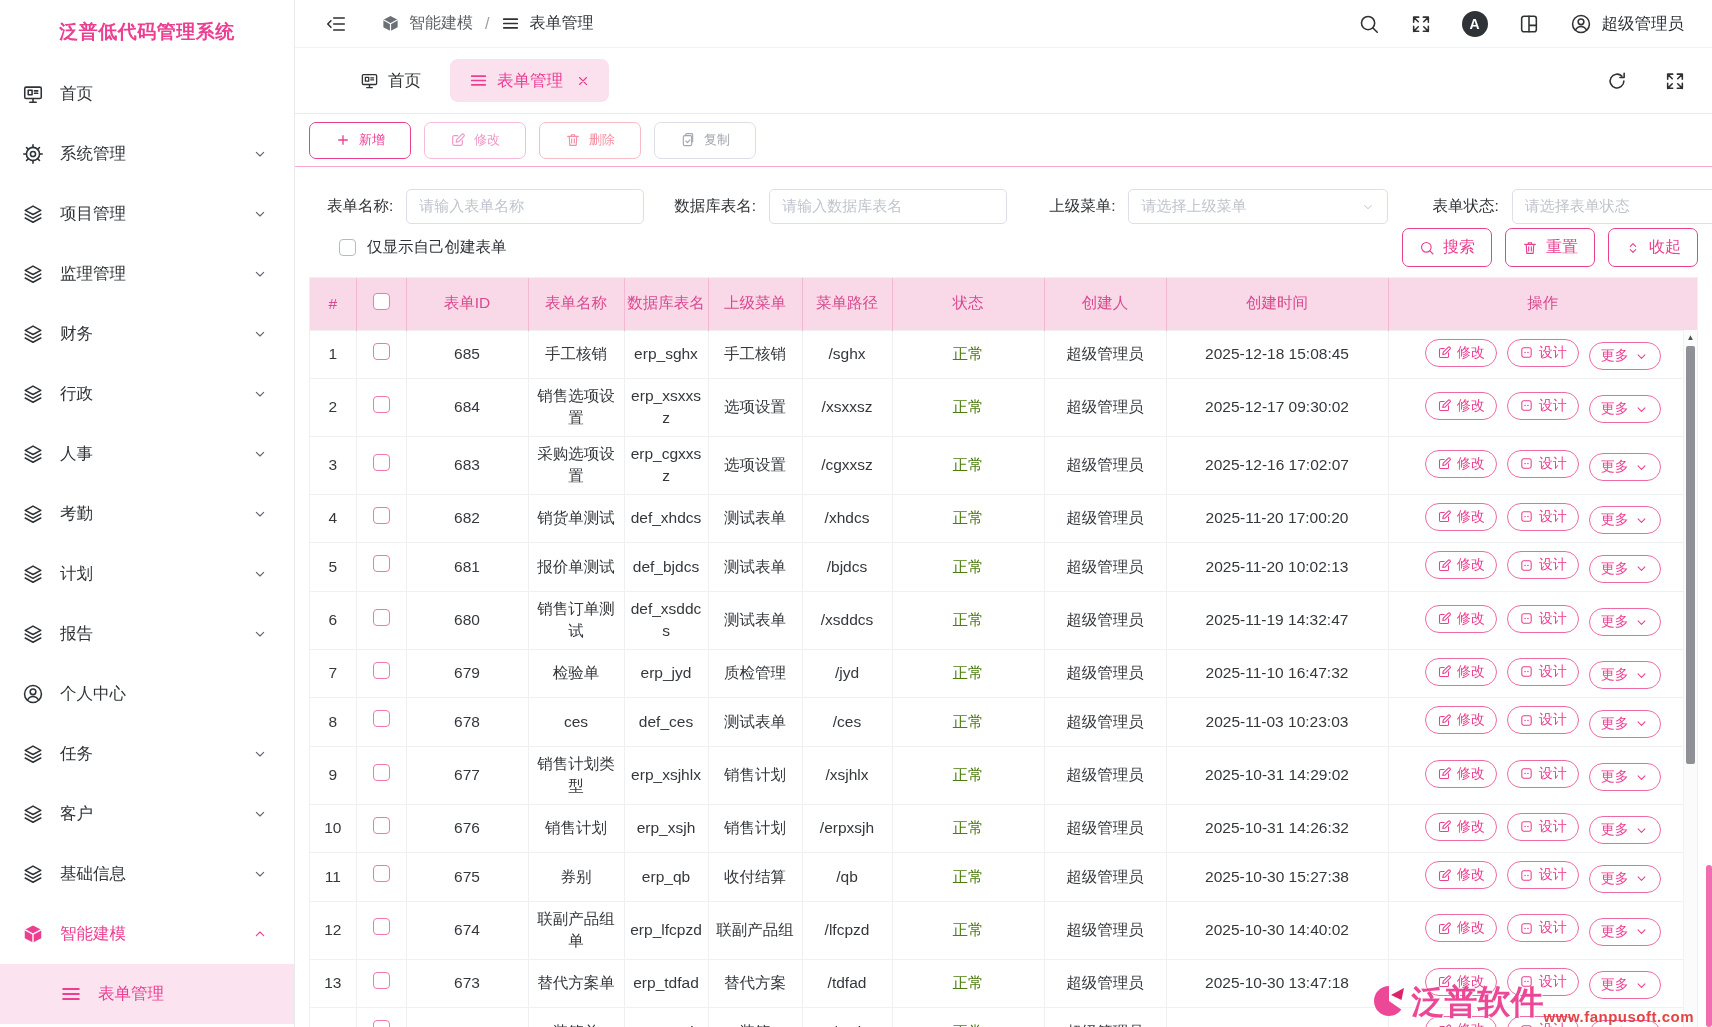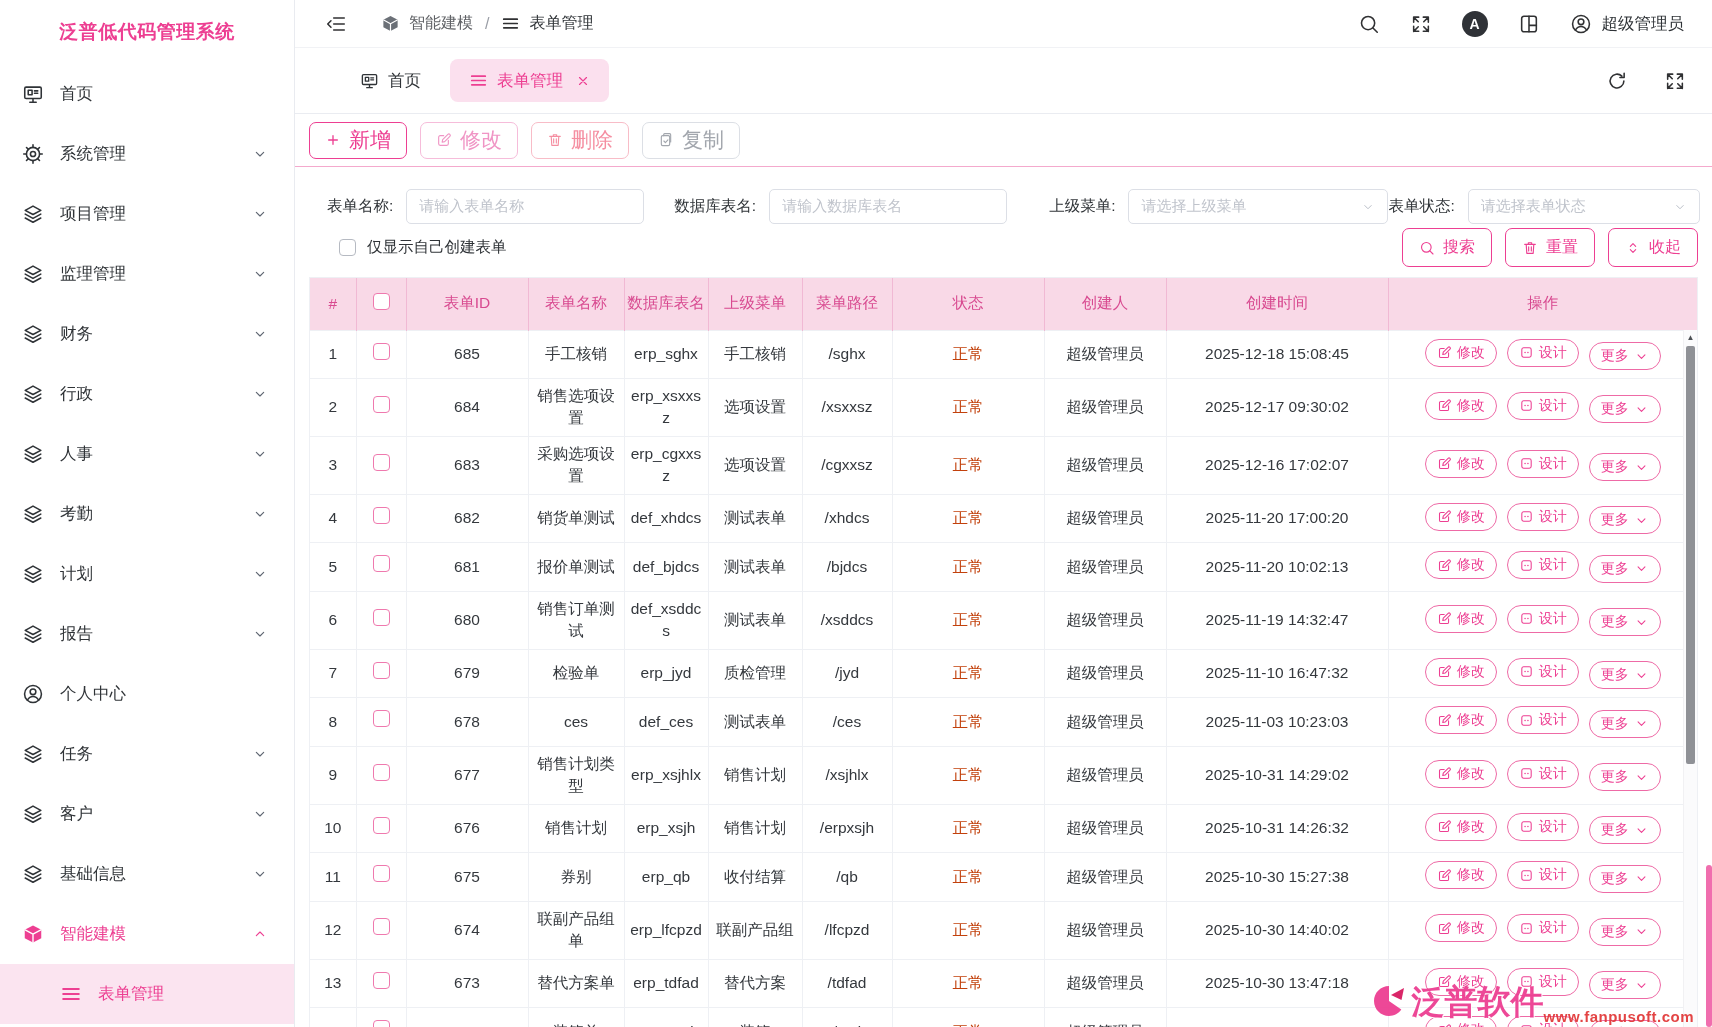--- a/index.html
+++ b/index.html
@@ -37,50 +37,50 @@
   .userbox{display:flex;align-items:center;gap:10px;font-size:16.5px;color:#2f3337}
   
   .tabbar{height:66px;display:flex;align-items:center;padding:0 26px 0 46px;border-bottom:1px solid #eaecf1;background:#fff}
   .tab{display:flex;align-items:center;gap:9px;height:43px;padding:0 19px;border-radius:8px;font-size:16.5px;color:#2f3337;cursor:pointer;margin-right:10px}
   .tab.active{background:#fbe0ee;color:#ed3f92}
   .tab .tclose{display:inline-flex;width:14px;height:14px;margin-left:4px}
   .tabbar-right{margin-left:auto;display:flex;align-items:center;gap:36px;color:#3a3f45}
   
   .content{flex:1;position:relative;padding:0 14px;overflow:hidden;background:#fff}
   .toolbar{display:flex;align-items:center;gap:13px;height:52px}
-  .btn{display:inline-flex;align-items:center;gap:8px;border-radius:7px;border:1px solid;padding:0 15px;height:37px;font-size:21px;background:#fff;cursor:pointer;font-family:inherit}
+  .btn{display:inline-flex;align-items:center;gap:8px;border-radius:7px;border:1px solid;padding:0 25px;height:37px;font-size:13px;background:#fff;cursor:pointer;font-family:inherit}
   .btn-primary{color:#ed3f92;border-color:#ed3f92}
   .btn-pink-dis{color:#f095c5;border-color:#f6bcda}
   .btn-red-dis{color:#f58ea1;border-color:#f8bcc7}
   .btn-gray-dis{color:#a2a6ad;border-color:#dcdfe5}
   .pink-divider{height:1px;background:#f4a9cd;margin:0 -14px}
   .filters{display:flex;align-items:flex-end;height:57px;padding-left:18px}
   .fgroup{display:flex;align-items:center}
   .flabel{font-size:15.5px;color:#2f3337;margin-right:13px;white-space:nowrap}
   .fcontrol{height:35px;border:1px solid #dcdfe6;border-radius:5px;display:flex;align-items:center;justify-content:space-between;padding:0 12px;color:#c0c4cc;font-size:15px;background:#fff;cursor:text}
   .fcontrol .ph{white-space:nowrap;overflow:hidden}
   .fcontrol.select{cursor:pointer}
   .fcontrol .fchev{display:inline-flex;width:14px;height:14px;color:#b9bec7;margin-left:8px}
   .fchev svg{width:100%;height:100%;stroke:currentColor;fill:none;stroke-width:1.7;stroke-linecap:round;stroke-linejoin:round}
-  .g1{margin-right:30px}.g2{margin-right:42px}.g3{}
+  .g1{margin-right:30px}.g2{margin-right:42px}.g3{margin-right:44px}
   .w238{width:238px}.w216{width:260px}.w232{width:232px}
   .filter-row2{display:flex;align-items:center;height:47px;padding:0 0 0 30px}
   .cb{display:inline-block;width:17px;height:17px;border:1.5px solid #b6bac2;border-radius:4px;background:#fff;flex:none;cursor:pointer}
   .cb.pink{border-color:#ef79ae}
   .cb-label{margin-left:11px;font-size:15.5px;color:#2f3337}
   .filter-actions{margin-left:auto;display:flex;gap:13px}
   .btn-act{display:inline-flex;align-items:center;gap:8px;border:1px solid #ed3f92;color:#ed3f92;background:#fff;border-radius:7px;height:39px;padding:0 16px;font-size:16px;cursor:pointer;font-family:inherit}
   
   .table-wrap{position:relative;margin-top:6px;border:1px solid #eef0f4;border-bottom:none}
   table{width:100%;border-collapse:collapse;table-layout:fixed;font-size:15.5px}
   thead th{background:#f9d9e7;color:#d84a90;font-weight:normal;height:52px;border-right:1px solid #f1b9d4;font-size:15.5px;text-align:center}
   thead th:last-child{border-right:none}
   tbody td{text-align:center;border-top:1px solid #eef0f4;border-right:1px solid #eef0f4;padding:6px 4px;color:#34383d;line-height:1.45;background:#fff}
   tbody td:last-child{border-right:none}
-  td.c-status{color:#c2410c}
+  td.c-status{color:#4d7c0f}
   td.c-db,td.c-path{word-break:break-all}
   .rbtn{display:inline-flex;align-items:center;gap:5px;color:#ed3f92;border:1px solid #ee6aa6;border-radius:15px;padding:4px 11px;font-size:14px;background:#fff;cursor:pointer;margin:2px 5px;font-family:inherit;white-space:nowrap}
   .rbtn .icn{width:15px;height:15px}
   
   .vscroll{position:absolute;top:52px;right:0;bottom:0;width:14px;background:#fbfbfc;border-left:1px solid #f1f1f3}
   .vscroll .varrow{height:15px;display:flex;align-items:center;justify-content:center;font-size:8px;color:#4c4f54}
   .vscroll .vthumb{position:absolute;top:16px;left:2px;right:2px;height:418px;background:#8f9196;border-radius:2px}
   
   .edge-thumb{position:absolute;right:0;top:865px;width:6px;height:162px;background:#f06eae;border-radius:3px;z-index:40}
   

